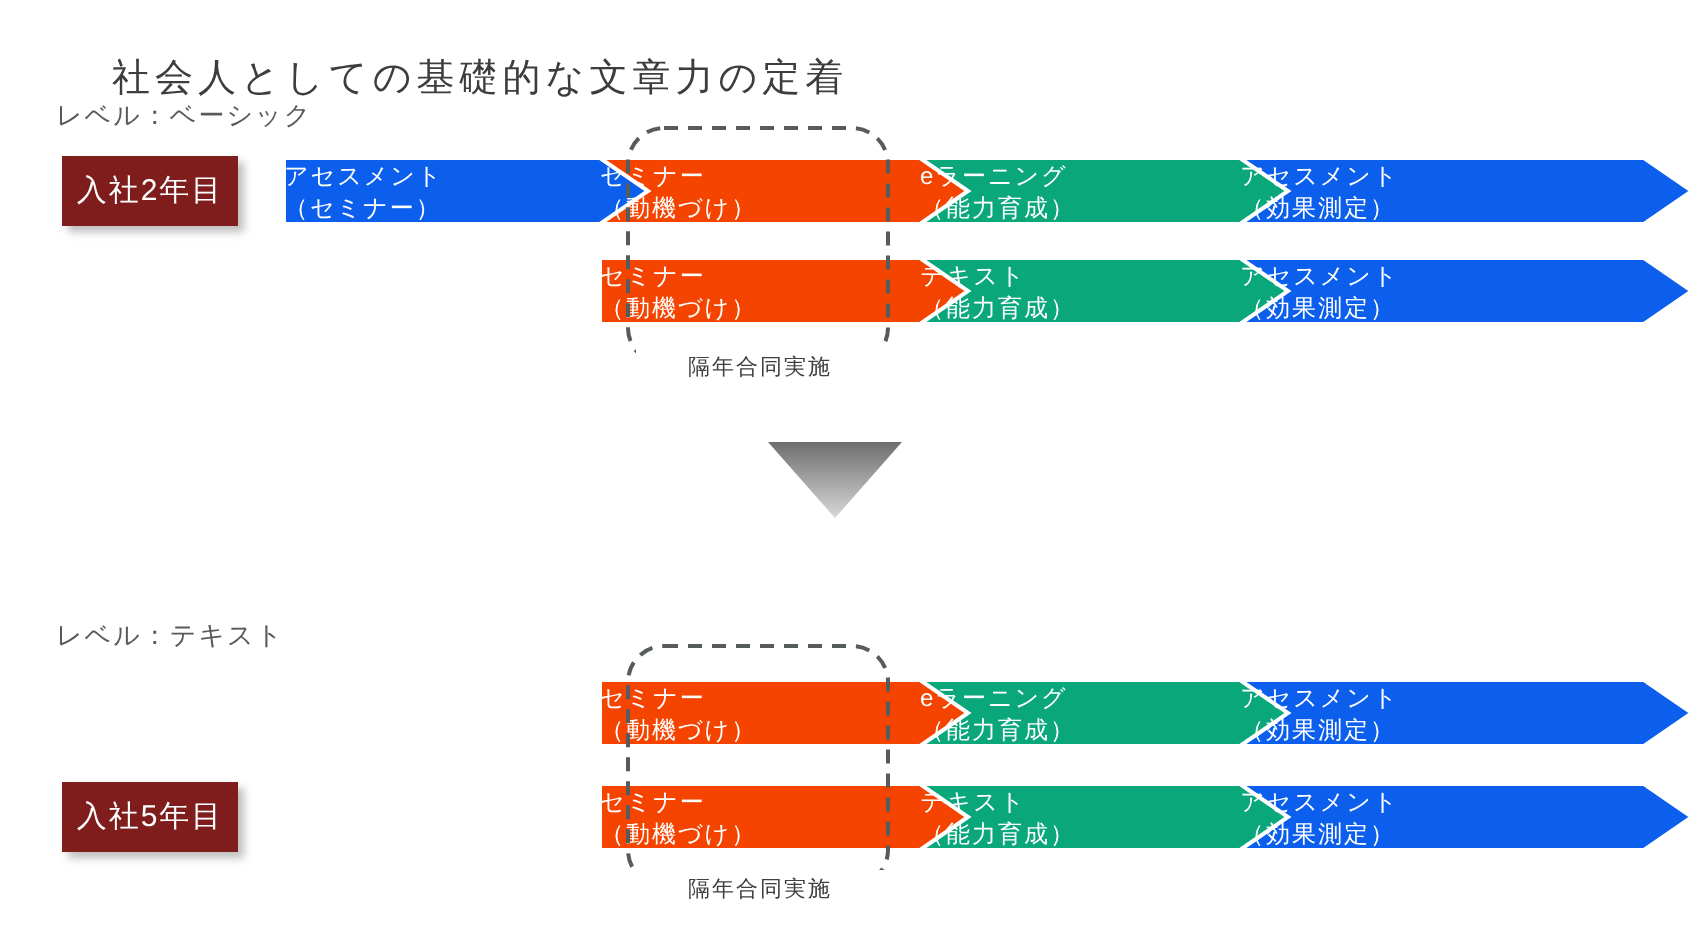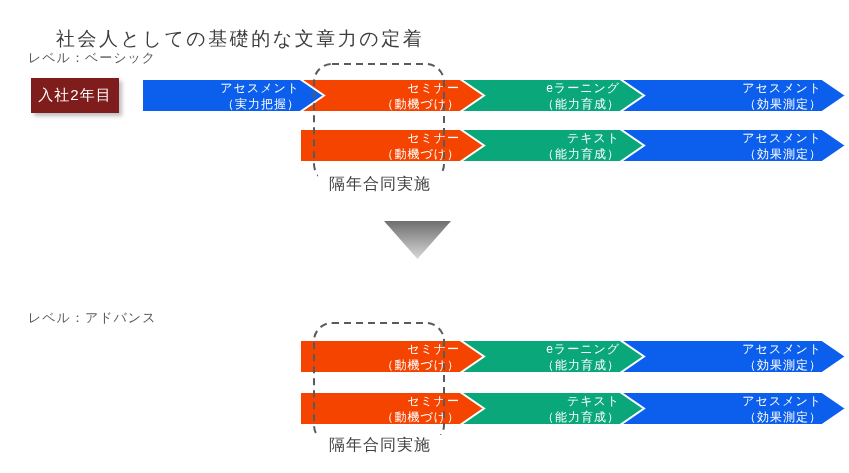--- a/index.html
+++ b/index.html
@@ -18,26 +18,26 @@
   .row{position:absolute;left:0;width:849px;height:35px;}
   .rowlabel{
     position:absolute;left:31px;top:0;width:88px;height:35px;
     background:#7f1d1d;color:#ffffff;font-size:15px;letter-spacing:1px;
     display:flex;align-items:center;justify-content:center;
     box-shadow:3px 3px 4px rgba(110,110,110,0.45);
   }
   .segtext{
     position:absolute;top:0;height:35px;color:#ffffff;font-size:12px;
     display:flex;flex-direction:column;justify-content:center;gap:2px;
-    text-align:right;line-height:14px;letter-spacing:1px;pointer-events:none;
+    text-align:left;line-height:14px;letter-spacing:1px;pointer-events:none;
   }
   .outline{position:absolute;pointer-events:none;}
   .callout{
     position:absolute;width:124px;height:20px;line-height:20px;background:#ffffff;
-    text-align:center;font-size:16px;color:#3f3f3f;letter-spacing:1px;white-space:nowrap;
+    text-align:center;font-size:11px;color:#3f3f3f;letter-spacing:1px;white-space:nowrap;
   }
   .triangle{
     position:absolute;left:384px;top:221px;width:67px;height:38px;
     background:linear-gradient(180deg,#6e6e6e 0%,#a8a8a8 55%,#d8d8d8 100%);
     clip-path:polygon(0 0,100% 0,50% 100%);
   }
 </style>
 </head>
 <body>
 
@@ -49,21 +49,21 @@
   <div class="row" style="top:78px">
     <div class="rowlabel">入社2年目</div>
   <svg width="849" height="35" style="position:absolute;left:0;top:0">
         <polygon points="620,1 822,1 846,17.5 822,34 620,34" fill="#0B5FEC" stroke="#ffffff" stroke-width="2" stroke-linejoin="miter"></polygon>
         <polygon points="460,1 620,1 644,17.5 620,34 460,34" fill="#0AA77B" stroke="#ffffff" stroke-width="2" stroke-linejoin="miter"></polygon>
         <polygon points="300,1 460,1 484,17.5 460,34 300,34" fill="#F44400" stroke="#ffffff" stroke-width="2" stroke-linejoin="miter"></polygon>
         <polygon points="142,1 300,1 324,17.5 300,34 142,34" fill="#0B5FEC" stroke="#ffffff" stroke-width="2" stroke-linejoin="miter"></polygon>
       </svg>
       <div class="segtext" style="left:142px;width:158px">
         <div>アセスメント</div>
-        <div>（実力把握）</div>
+        <div>（セミナー）</div>
       </div>
       <div class="segtext" style="left:300px;width:160px">
         <div>セミナー</div>
         <div>（動機づけ）</div>
       </div>
       <div class="segtext" style="left:460px;width:160px">
         <div>eラーニング</div>
         <div>（能力育成）</div>
       </div>
       <div class="segtext" style="left:620px;width:202px">
@@ -91,21 +91,21 @@
       </div>
     </div>
 
   <svg class="outline" style="left:311px;top:61px" width="138" height="126">
     <rect x="3" y="3" width="130" height="118" rx="18" ry="18" fill="none" stroke="#565b5e" stroke-width="2" stroke-dasharray="7 5"></rect>
   </svg>
   <div class="callout" style="left:318px;top:174px">隔年合同実施</div>
 
   <div class="triangle"></div>
 
-  <div class="subtitle" style="top:309px">レベル：アドバンス</div>
+  <div class="subtitle" style="top:309px">レベル：テキスト</div>
 
   <div class="row" style="top:339px">
   <svg width="849" height="35" style="position:absolute;left:0;top:0">
         <polygon points="620,1 822,1 846,17.5 822,34 620,34" fill="#0B5FEC" stroke="#ffffff" stroke-width="2" stroke-linejoin="miter"></polygon>
         <polygon points="460,1 620,1 644,17.5 620,34 460,34" fill="#0AA77B" stroke="#ffffff" stroke-width="2" stroke-linejoin="miter"></polygon>
         <polygon points="300,1 460,1 484,17.5 460,34 300,34" fill="#F44400" stroke="#ffffff" stroke-width="2" stroke-linejoin="miter"></polygon>
       </svg>
       <div class="segtext" style="left:300px;width:160px">
         <div>セミナー</div>
         <div>（動機づけ）</div>
@@ -113,20 +113,21 @@
       <div class="segtext" style="left:460px;width:160px">
         <div>eラーニング</div>
         <div>（能力育成）</div>
       </div>
       <div class="segtext" style="left:620px;width:202px">
         <div>アセスメント</div>
         <div>（効果測定）</div>
       </div>
     </div>
   <div class="row" style="top:391px">
+    <div class="rowlabel">入社5年目</div>
   <svg width="849" height="35" style="position:absolute;left:0;top:0">
         <polygon points="620,1 822,1 846,17.5 822,34 620,34" fill="#0B5FEC" stroke="#ffffff" stroke-width="2" stroke-linejoin="miter"></polygon>
         <polygon points="460,1 620,1 644,17.5 620,34 460,34" fill="#0AA77B" stroke="#ffffff" stroke-width="2" stroke-linejoin="miter"></polygon>
         <polygon points="300,1 460,1 484,17.5 460,34 300,34" fill="#F44400" stroke="#ffffff" stroke-width="2" stroke-linejoin="miter"></polygon>
       </svg>
       <div class="segtext" style="left:300px;width:160px">
         <div>セミナー</div>
         <div>（動機づけ）</div>
       </div>
       <div class="segtext" style="left:460px;width:160px">

